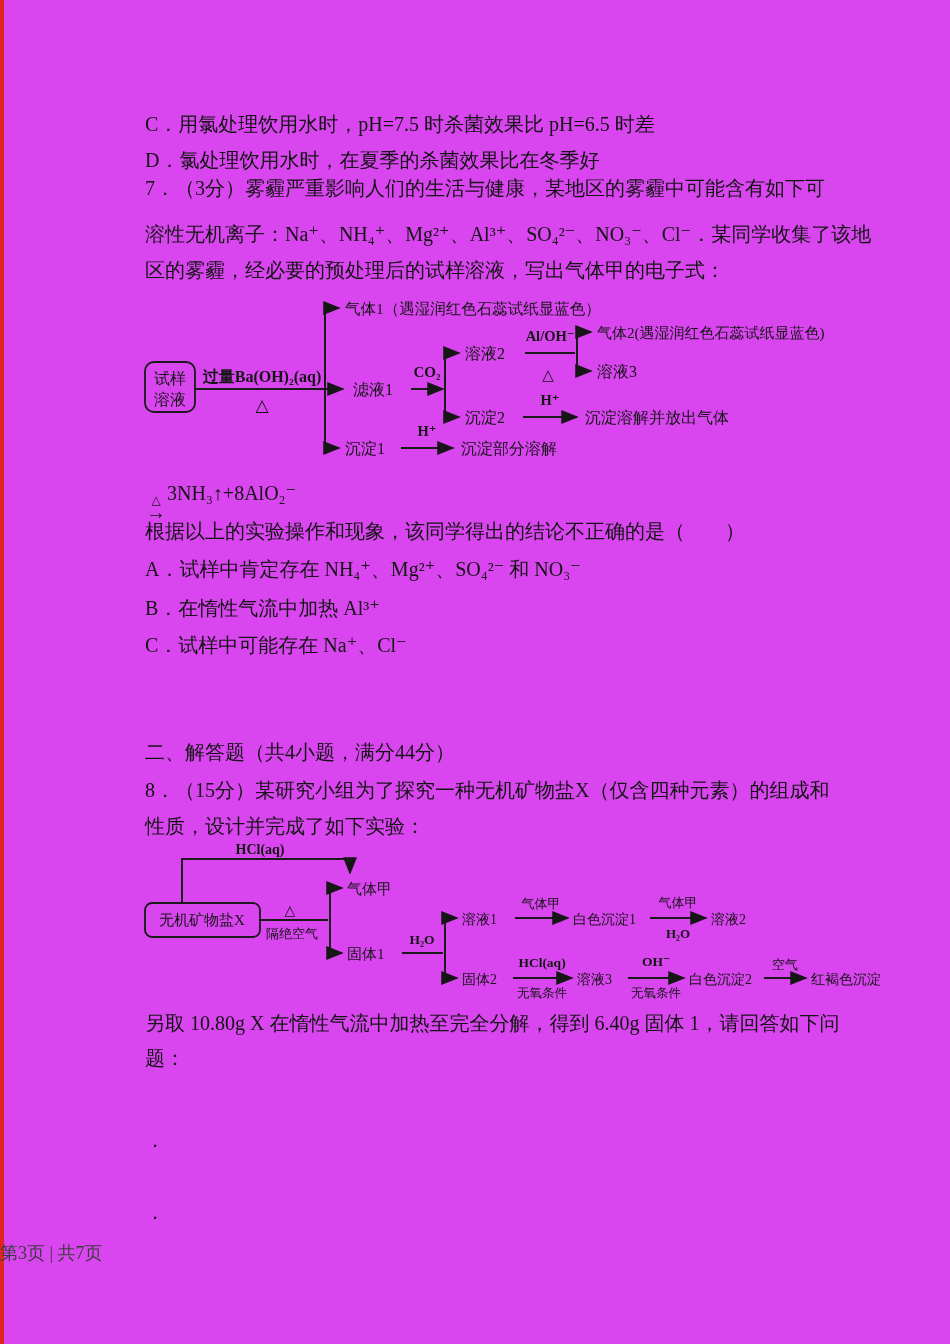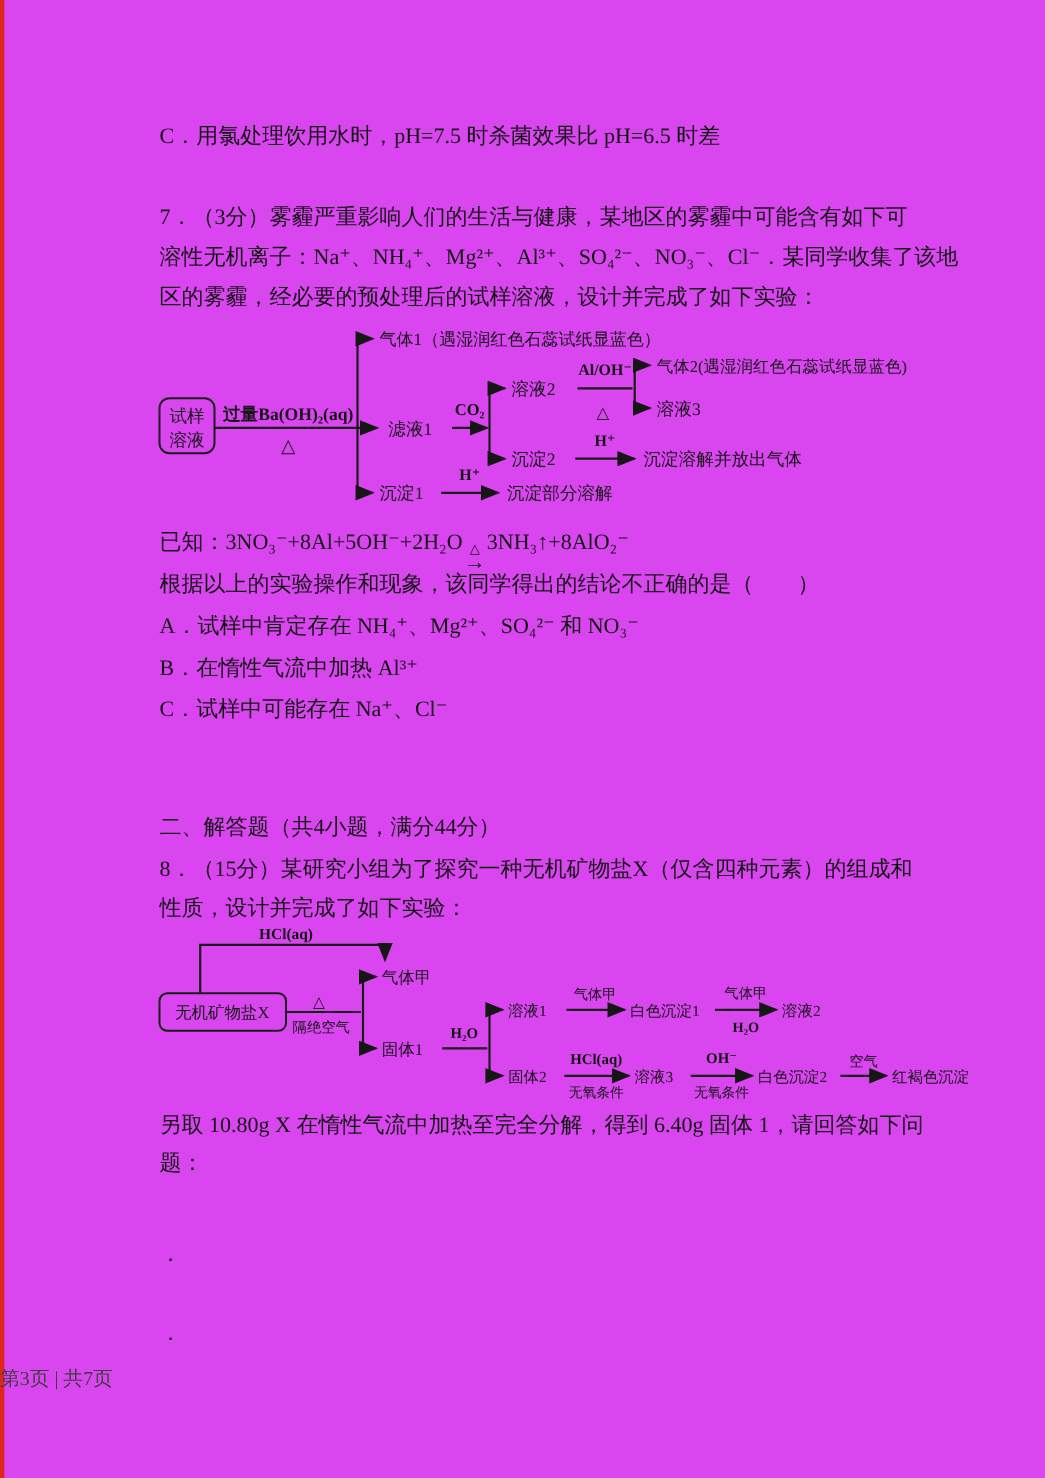--- a/index.html
+++ b/index.html
@@ -17,24 +17,25 @@
   .dbox{stroke:#1a1a1a;stroke-width:1.8;fill:none;}
   .lbl-b{font-weight:bold;}
 </style>
 </head>
 <body>
 
 <div class="page">
   <div class="stripe" style="background:#e0251c;"></div>
 
   <div class="tl" style="top:112px">C．用氯处理饮用水时，pH=7.5 时杀菌效果比 pH=6.5 时差</div>
+  <div class="tl" style="top:148px">D．氯处理饮用水时，在夏季的杀菌效果比在冬季好</div>
 
-  <div class="tl" style="top:186px">7．（3分）雾霾严重影响人们的生活与健康，某地区的雾霾中可能含有如下可</div>
+  <div class="tl" style="top:176px">7．（3分）雾霾严重影响人们的生活与健康，某地区的雾霾中可能含有如下可</div>
   <div class="tl" style="top:222px">溶性无机离子：Na⁺、NH₄⁺、Mg²⁺、Al³⁺、SO₄²⁻、NO₃⁻、Cl⁻．某同学收集了该地</div>
-  <div class="tl" style="top:258px">区的雾霾，经必要的预处理后的试样溶液，设计并完成了如下实验：</div>
+  <div class="tl" style="top:258px">区的雾霾，经必要的预处理后的试样溶液，写出气体甲的电子式：</div>
 
   <svg style="left:135px;top:296px" width="815" height="178" viewBox="0 0 815 178">
     <defs>
       <marker id="ah1" viewBox="0 0 10 8" markerWidth="9" markerHeight="7" refX="9" refY="4" orient="auto">
         <path d="M0,0 L10,4 L0,8 Z" fill="#161616"></path>
       </marker>
     </defs>
     <rect class="dbox" x="10" y="66" width="50" height="50" rx="9"></rect>
     <text x="35" y="88" font-size="16" text-anchor="middle">试样</text>
     <text x="35" y="109" font-size="16" text-anchor="middle">溶液</text>
@@ -71,21 +72,21 @@
     <text x="450" y="127" font-size="16">沉淀溶解并放出气体</text>
 
     <line class="dline" x1="190" y1="152" x2="204" y2="152" marker-end="url(#ah1)"></line>
     <text x="210" y="158" font-size="16">沉淀1</text>
     <line class="dline" x1="266" y1="152" x2="318" y2="152" marker-end="url(#ah1)"></line>
     <text x="292" y="140" font-size="14.5" text-anchor="middle" class="lbl-b">H⁺</text>
     <text x="326" y="158" font-size="16">沉淀部分溶解</text>
   </svg>
 
   <div class="tl" style="top:481px">
-    <span>已知：3NO₃⁻+8Al+5OH⁻+2H₂O</span><span class="rxn">
+    <span class="rxn">
         <span class="t">△</span>
         <span class="a">→</span>
       </span><span>3NH₃↑+8AlO₂⁻</span>
   </div>
 
   <div class="tl" style="top:519px">根据以上的实验操作和现象，该同学得出的结论不正确的是（　　）</div>
   <div class="tl" style="top:557px">A．试样中肯定存在 NH₄⁺、Mg²⁺、SO₄²⁻ 和 NO₃⁻</div>
   <div class="tl" style="top:596px">B．在惰性气流中加热 Al³⁺</div>
   <div class="tl" style="top:633px">C．试样中可能存在 Na⁺、Cl⁻</div>
 

